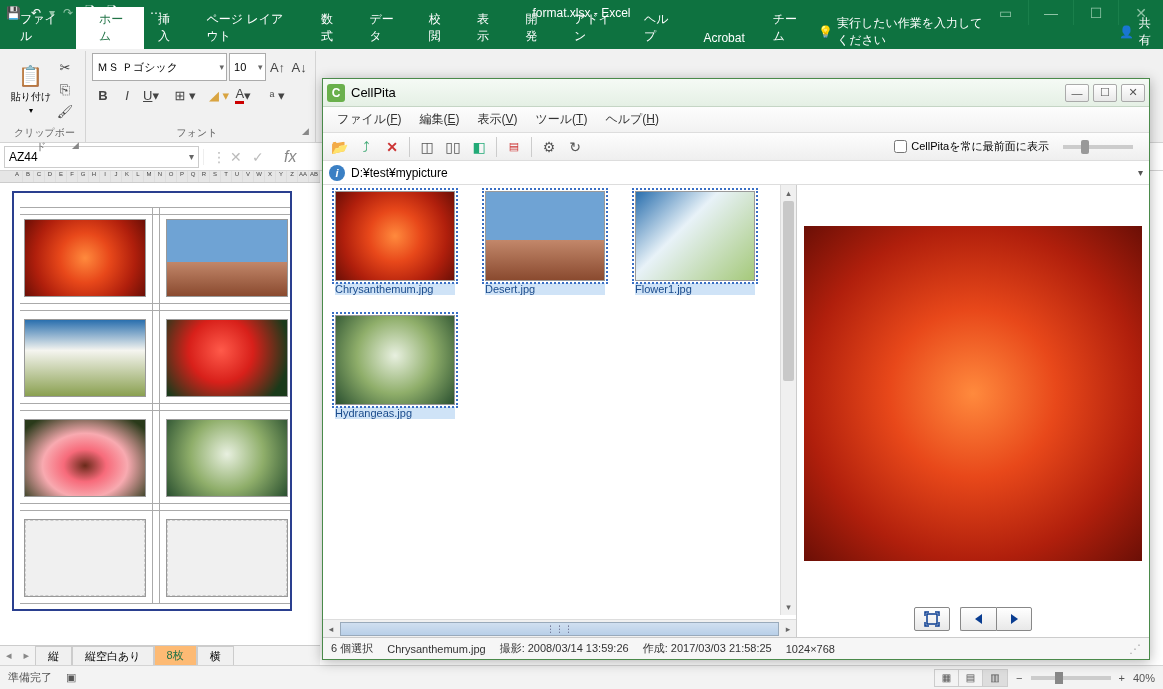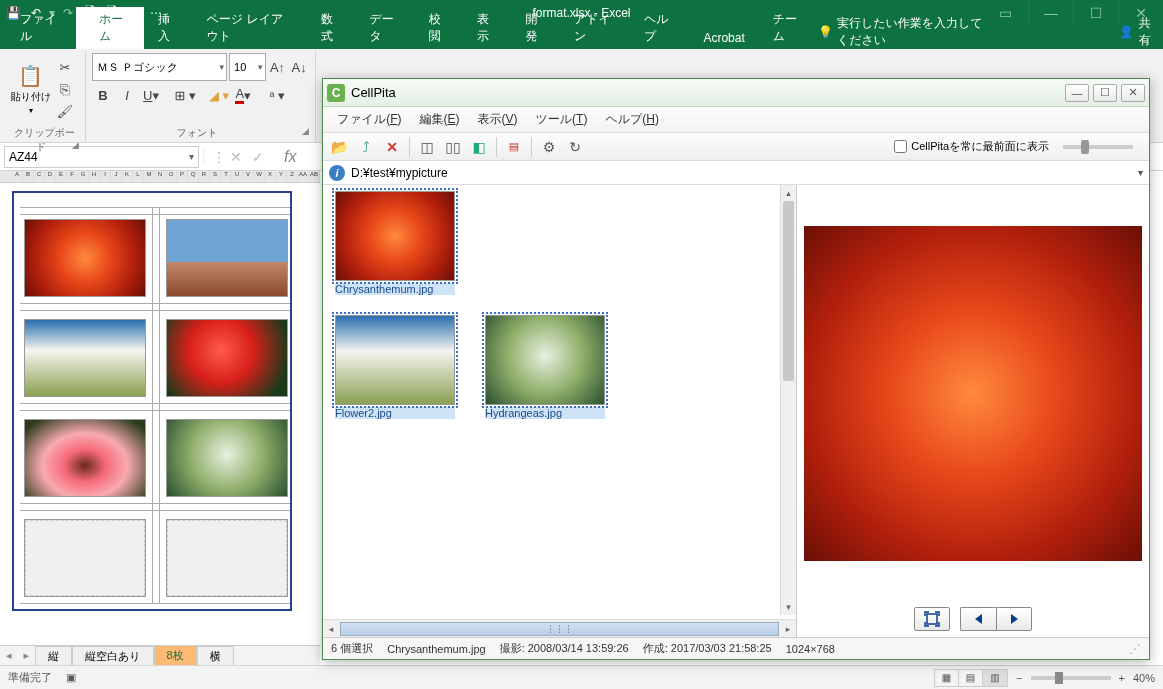--- a/index.html
+++ b/index.html
@@ -387,26 +387,30 @@
   </div>
 
   <div class="cp-body">
     <div class="cp-browser">
       <div class="cp-thumbs">
         <div class="cp-thumb-row">
           <div class="cp-thumb sel">
             <div class="timg g-chrys"></div>
             <div class="tlabel">Chrysanthemum.jpg</div>
           </div>
+          <div class="cp-thumb sel">
+            <div class="timg g-desert"></div>
+            <div class="tlabel">Desert.jpg</div>
+          </div>
+          <div class="cp-thumb sel">
+            <div class="timg g-flower1"></div>
+            <div class="tlabel">Flower1.jpg</div>
+          </div>
         </div>
         <div class="cp-thumb-row">
-          <div class="cp-thumb sel">
-            <div class="timg g-flower2"></div>
-            <div class="tlabel">Flower2.jpg</div>
-          </div>
           <div class="cp-thumb sel">
             <div class="timg g-hydra"></div>
             <div class="tlabel">Hydrangeas.jpg</div>
           </div>
         </div>
       </div>
       <div class="cp-vscroll">
         <div class="varrow" style="top:0">▴</div>
         <div class="vthumb"></div>
         <div class="varrow" style="bottom:0">▾</div>

